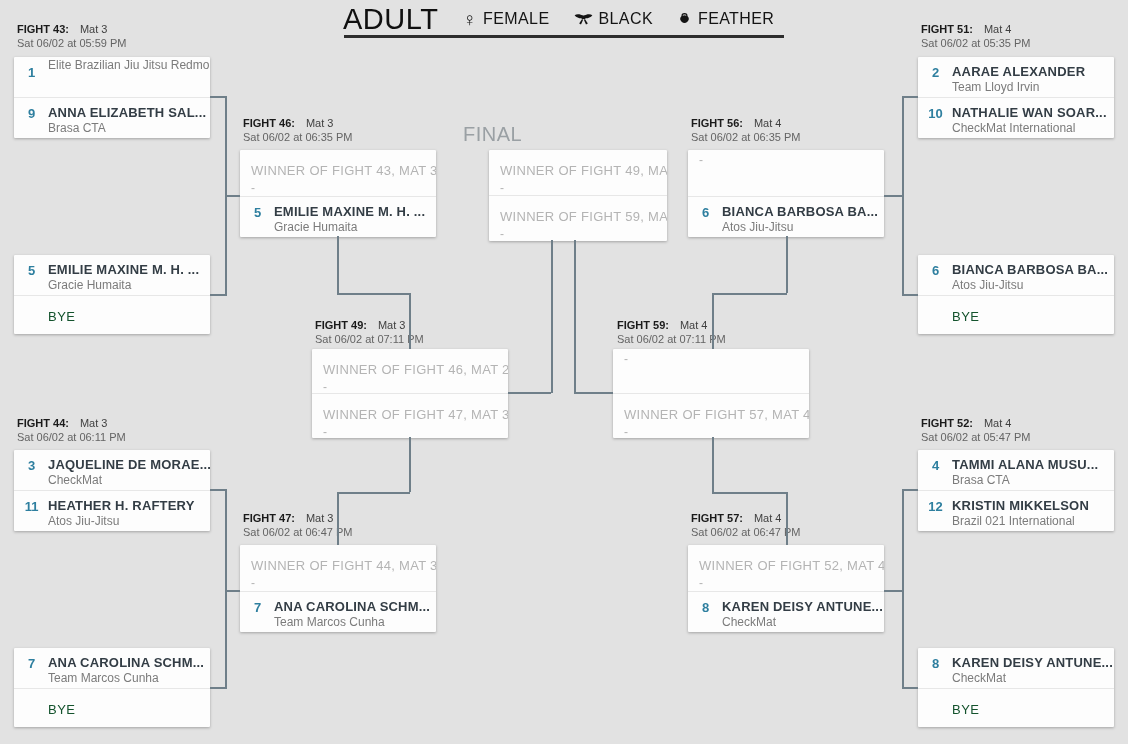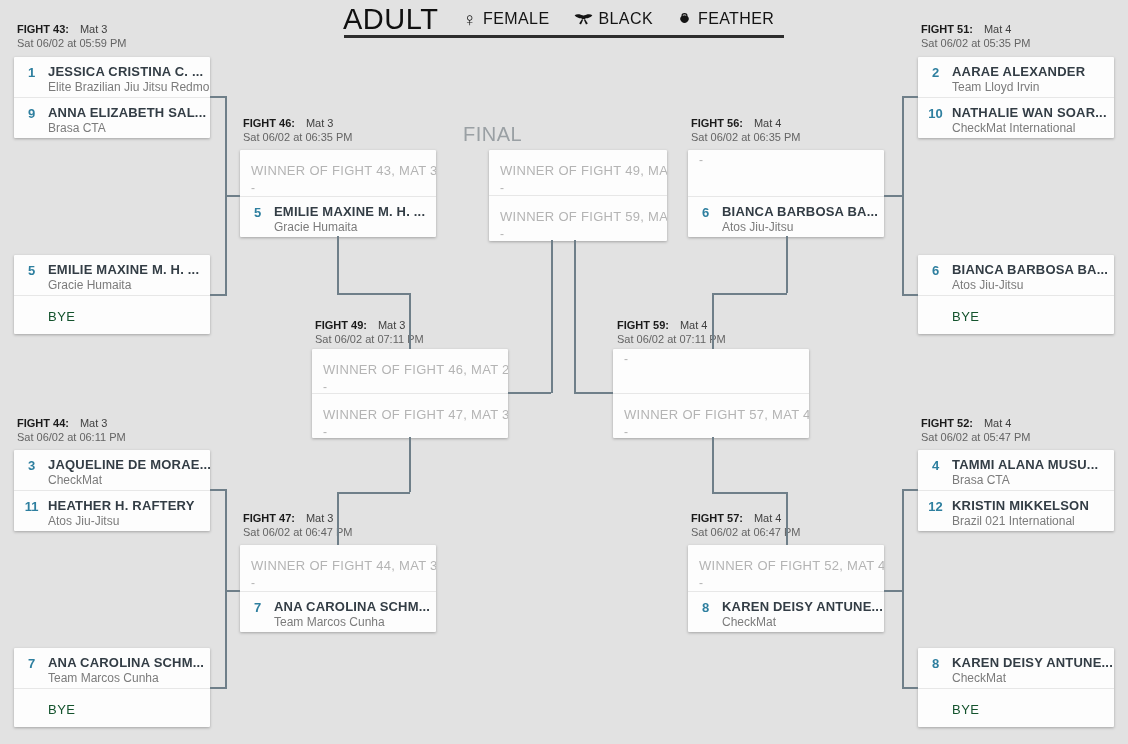--- a/index.html
+++ b/index.html
@@ -113,21 +113,20 @@
 </div>
 <div class="lbl" style="left:921px;top:416px">
   <div><span class="fid">FIGHT 52:</span><span class="mat">Mat 4</span></div>
   <div class="date">Sat 06/02 at 05:47 PM</div>
 </div>
 <div class="final-title">FINAL</div>
 
 <div class="box" style="left:14px;top:57px">
   <div class="entry e40">
     <span class="seed">1</span>
-    <div class="nm">JESSICA CRISTINA C. ...</div>
     <div class="tm">Elite Brazilian Jiu Jitsu Redmond</div>
   </div>
   <div class="entry e40">
     <span class="seed">9</span>
     <div class="nm">ANNA ELIZABETH SAL...</div>
     <div class="tm">Brasa CTA</div>
   </div>
 </div>
 
 <div class="box" style="left:14px;top:255px">

